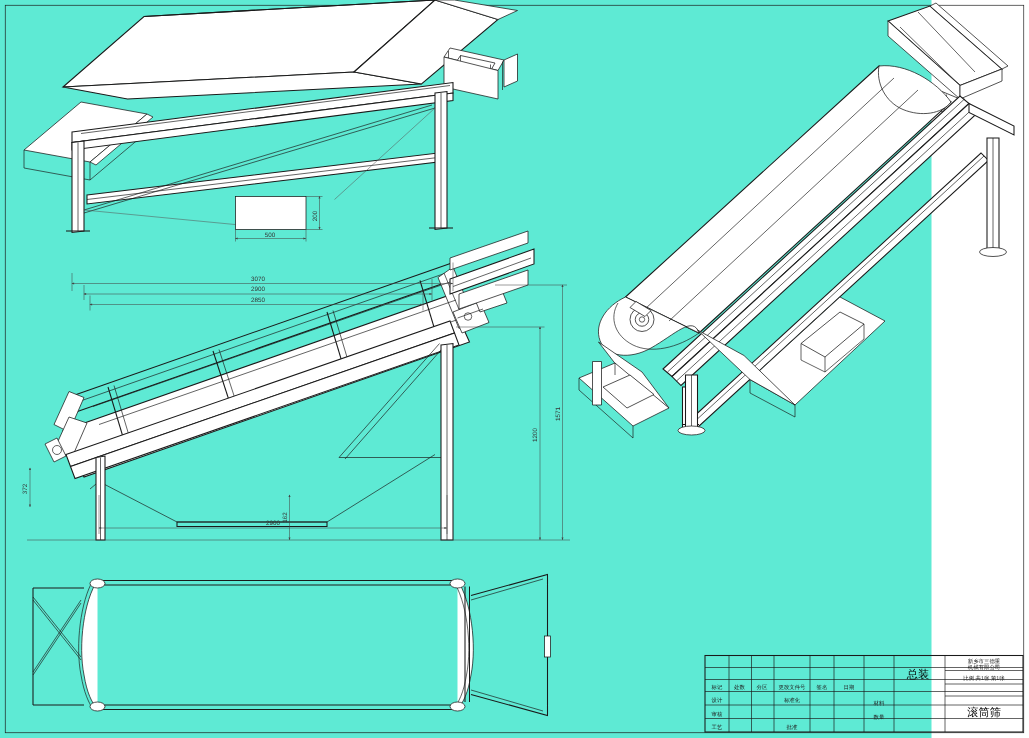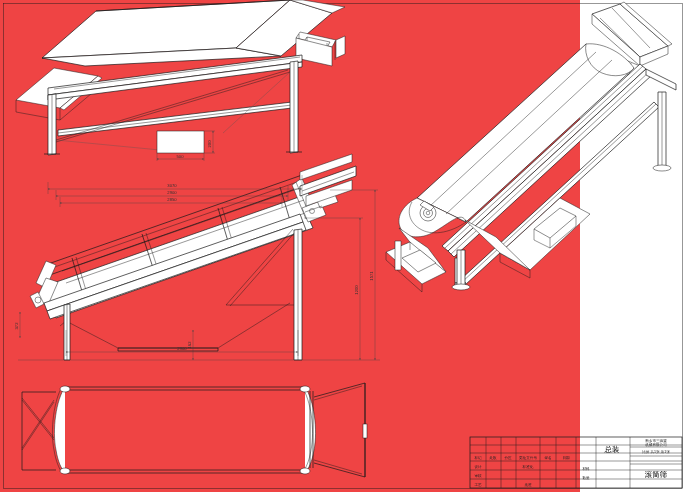--- a/index.html
+++ b/index.html
@@ -1,18 +1,18 @@
 <!DOCTYPE html>
 <html><head>
 <meta charset="utf-8">
 <style>
   html,body{margin:0;padding:0;background:#ffffff;}
   body{width:686px;height:492px;overflow:hidden;
        font-family:"Liberation Sans",sans-serif;}
-  #sheet{position:relative;width:580px;height:492px;background:#ef4444;}
+  #sheet{position:relative;width:580px;height:492px;background:#5eead4;padding-left:41px;}
   #sheet svg{position:absolute;top:0;left:0;}
   .dimtxt{font-family:"Liberation Sans",sans-serif;font-size:4.2px;fill:#333;}
   .tbmid{font-family:"Liberation Sans",sans-serif;font-size:7.5px;fill:#000;}
   .tbsm{font-family:"Liberation Sans",sans-serif;font-size:3.6px;fill:#222;}
 </style>
 </head>
 <body>
 
 <div id="sheet">
 

